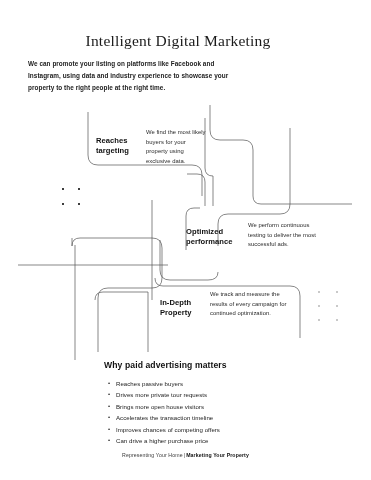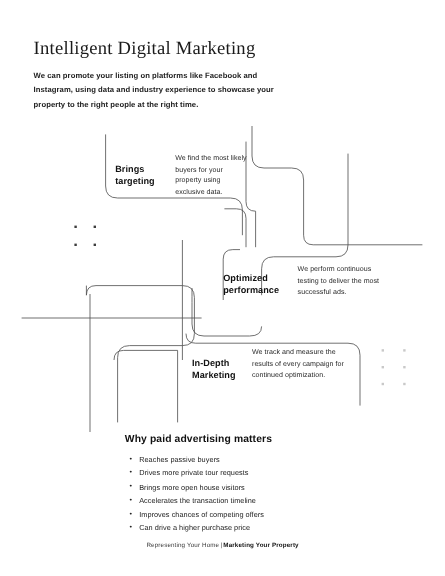--- a/index.html
+++ b/index.html
@@ -45,20 +45,21 @@
     z-index: 3;
   }
   .doc-title {
     font-family: "Liberation Serif", serif;
     font-size: 15.5px;
     font-weight: 400;
     letter-spacing: 0.2px;
     color: #1a1a1a;
     margin: 0 0 9px 0;
     line-height: 1.1;
+    text-align: center;
   }
   .doc-intro {
     font-size: 6.4px;
     line-height: 1.85;
     font-weight: 700;
     color: #222222;
     margin: 0;
     width: 212px;
     letter-spacing: 0.05px;
   }
@@ -198,31 +199,31 @@
       <rect x="336" y="319" width="2" height="2"></rect>
     </g>
   </svg>
 
   <div class="header">
     <h1 class="doc-title">Intelligent Digital Marketing</h1>
     <p class="doc-intro">We can promote your listing on platforms like Facebook and Instagram, using data and industry experience to showcase your property to the right people at the right time.</p>
   </div>
 
   <div class="feature" id="feature-precise">
-    <div class="feature-heading">Brings targeting</div>
+    <div class="feature-heading">Reaches targeting</div>
     <div class="feature-body">We find the most likely buyers for your property using exclusive data.</div>
   </div>
 
   <div class="feature" id="feature-optimized">
     <div class="feature-heading">Optimized performance</div>
     <div class="feature-body">We perform continuous testing to deliver the most successful ads.</div>
   </div>
 
   <div class="feature" id="feature-analytics">
-    <div class="feature-heading">In-Depth Marketing</div>
+    <div class="feature-heading">In-Depth Property</div>
     <div class="feature-body">We track and measure the results of every campaign for continued optimization.</div>
   </div>
 
   <div class="benefits">
     <div class="benefits-title">Why paid advertising matters</div>
     <ul class="benefits-list">
       <li>Reaches passive buyers</li>
       <li>Drives more private tour requests</li>
       <li>Brings more open house visitors</li>
       <li>Accelerates the transaction timeline</li>

